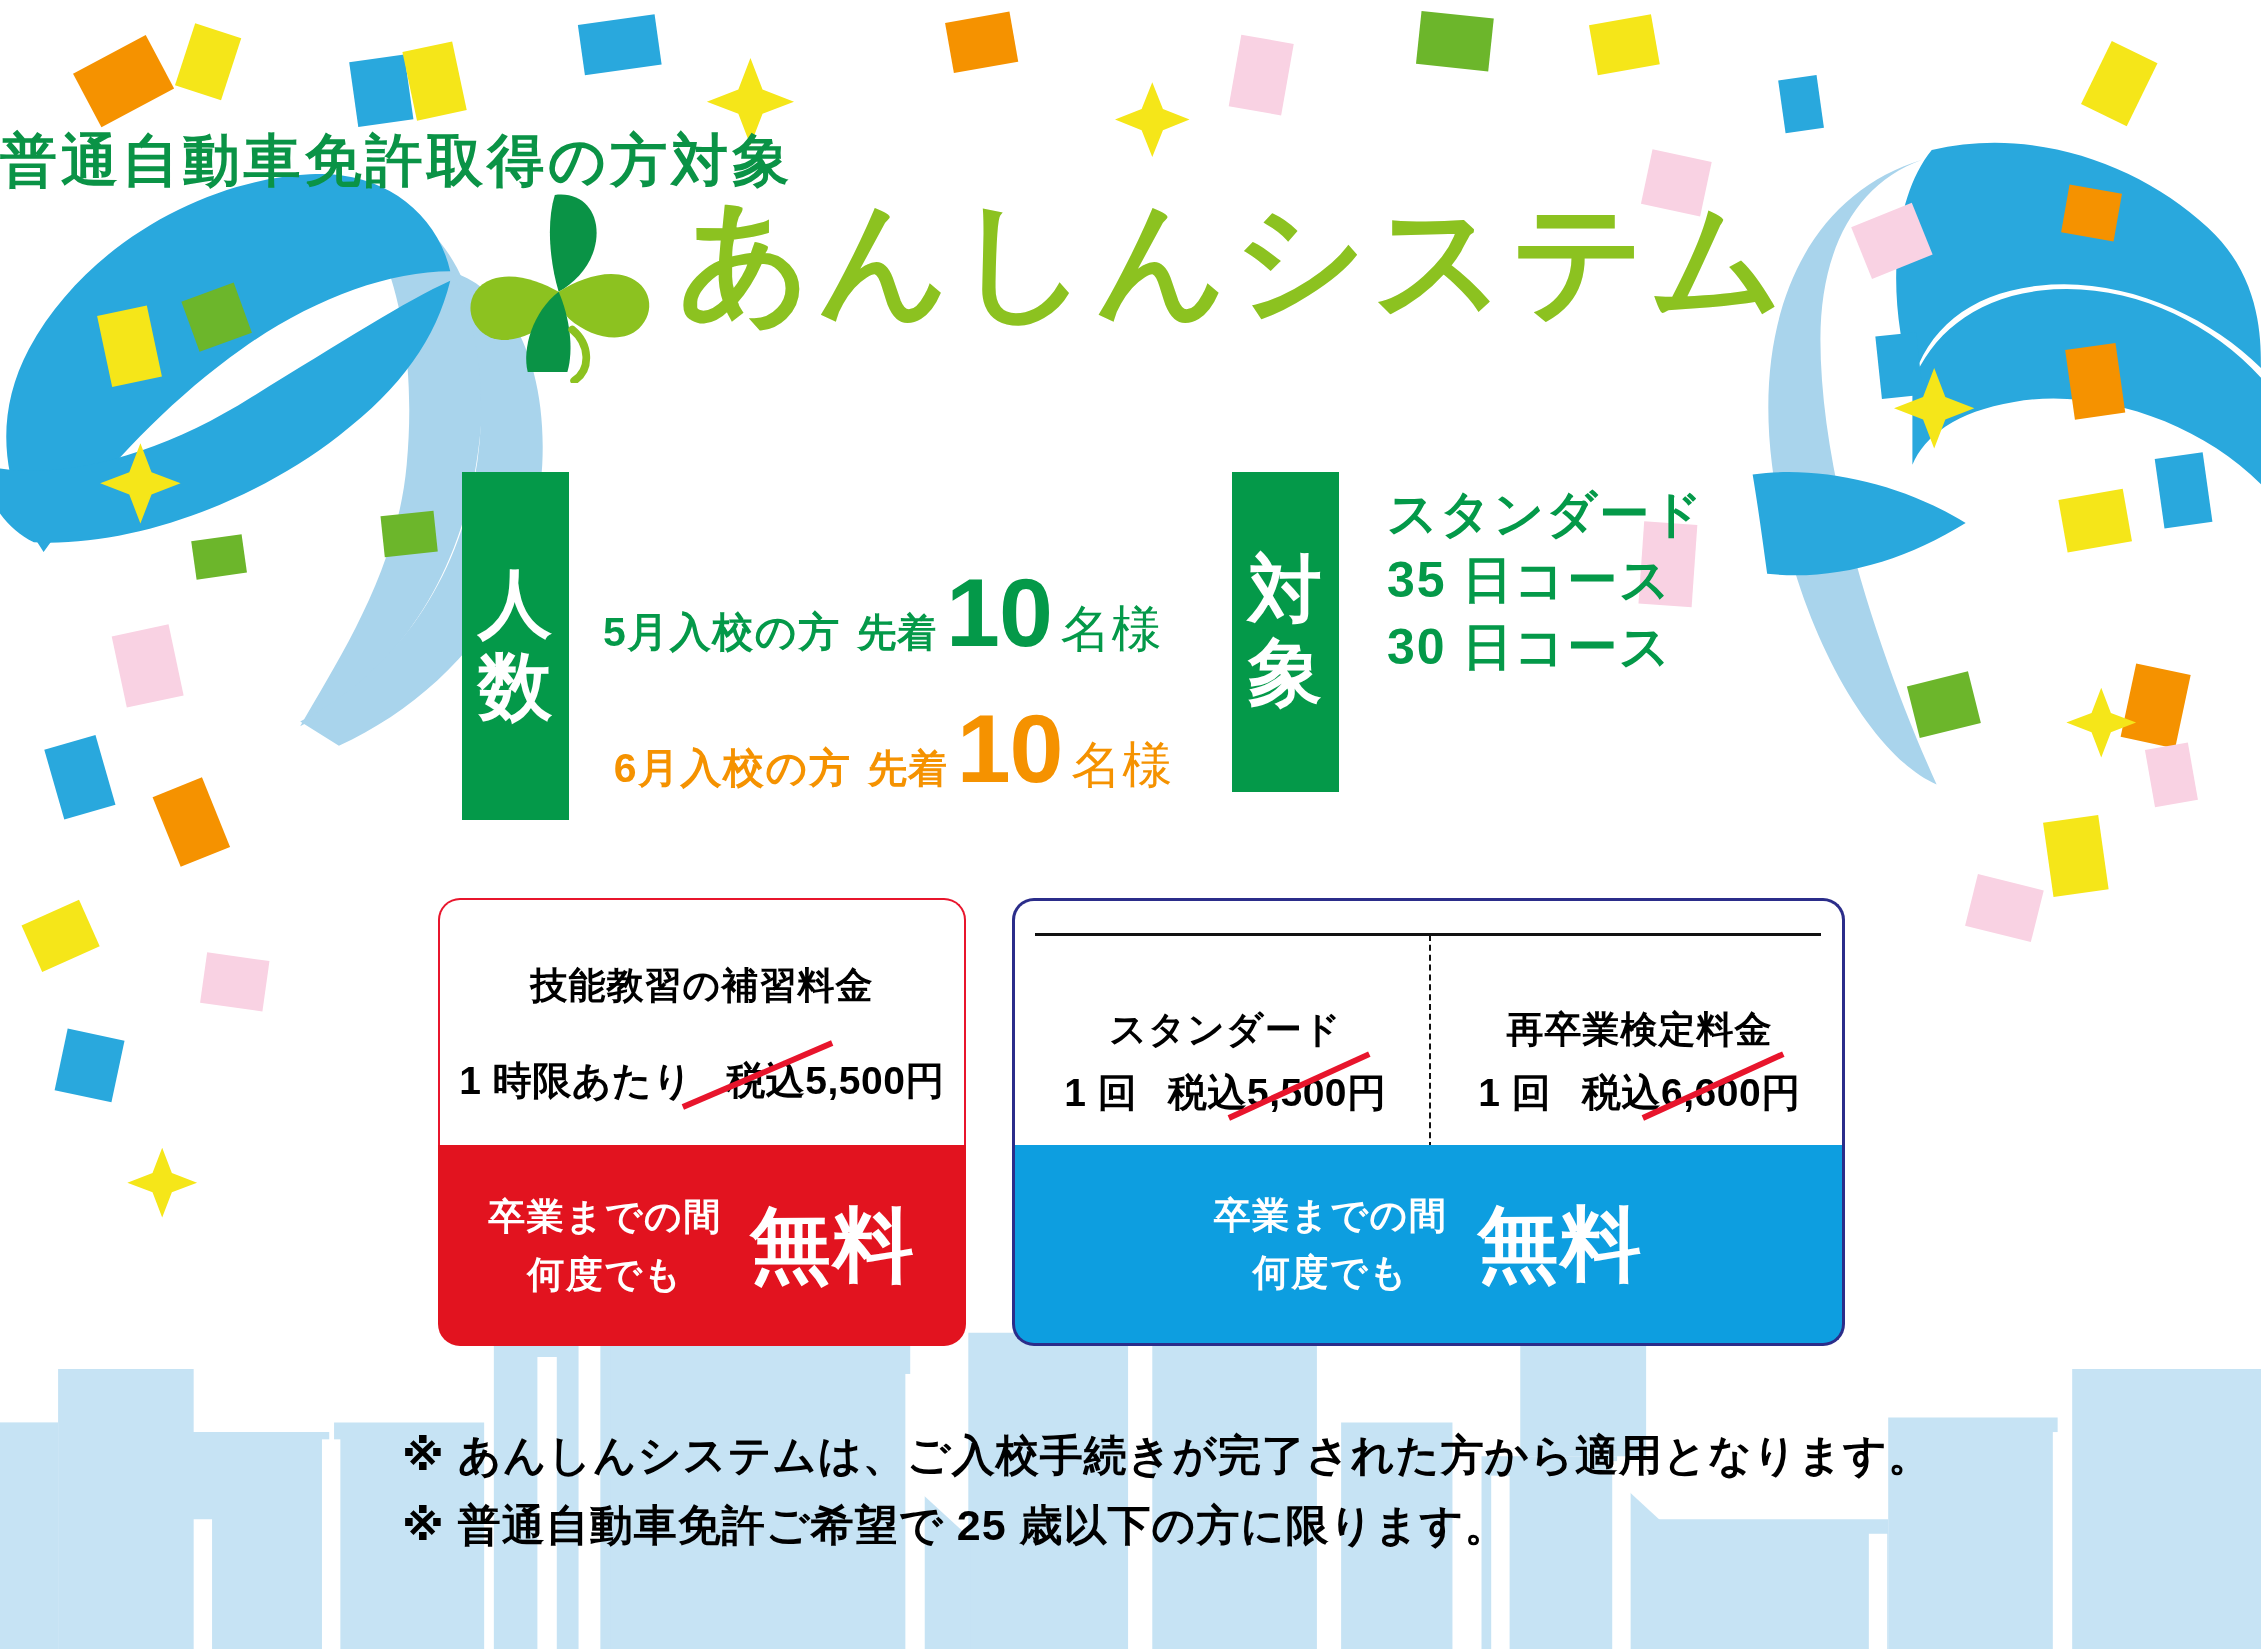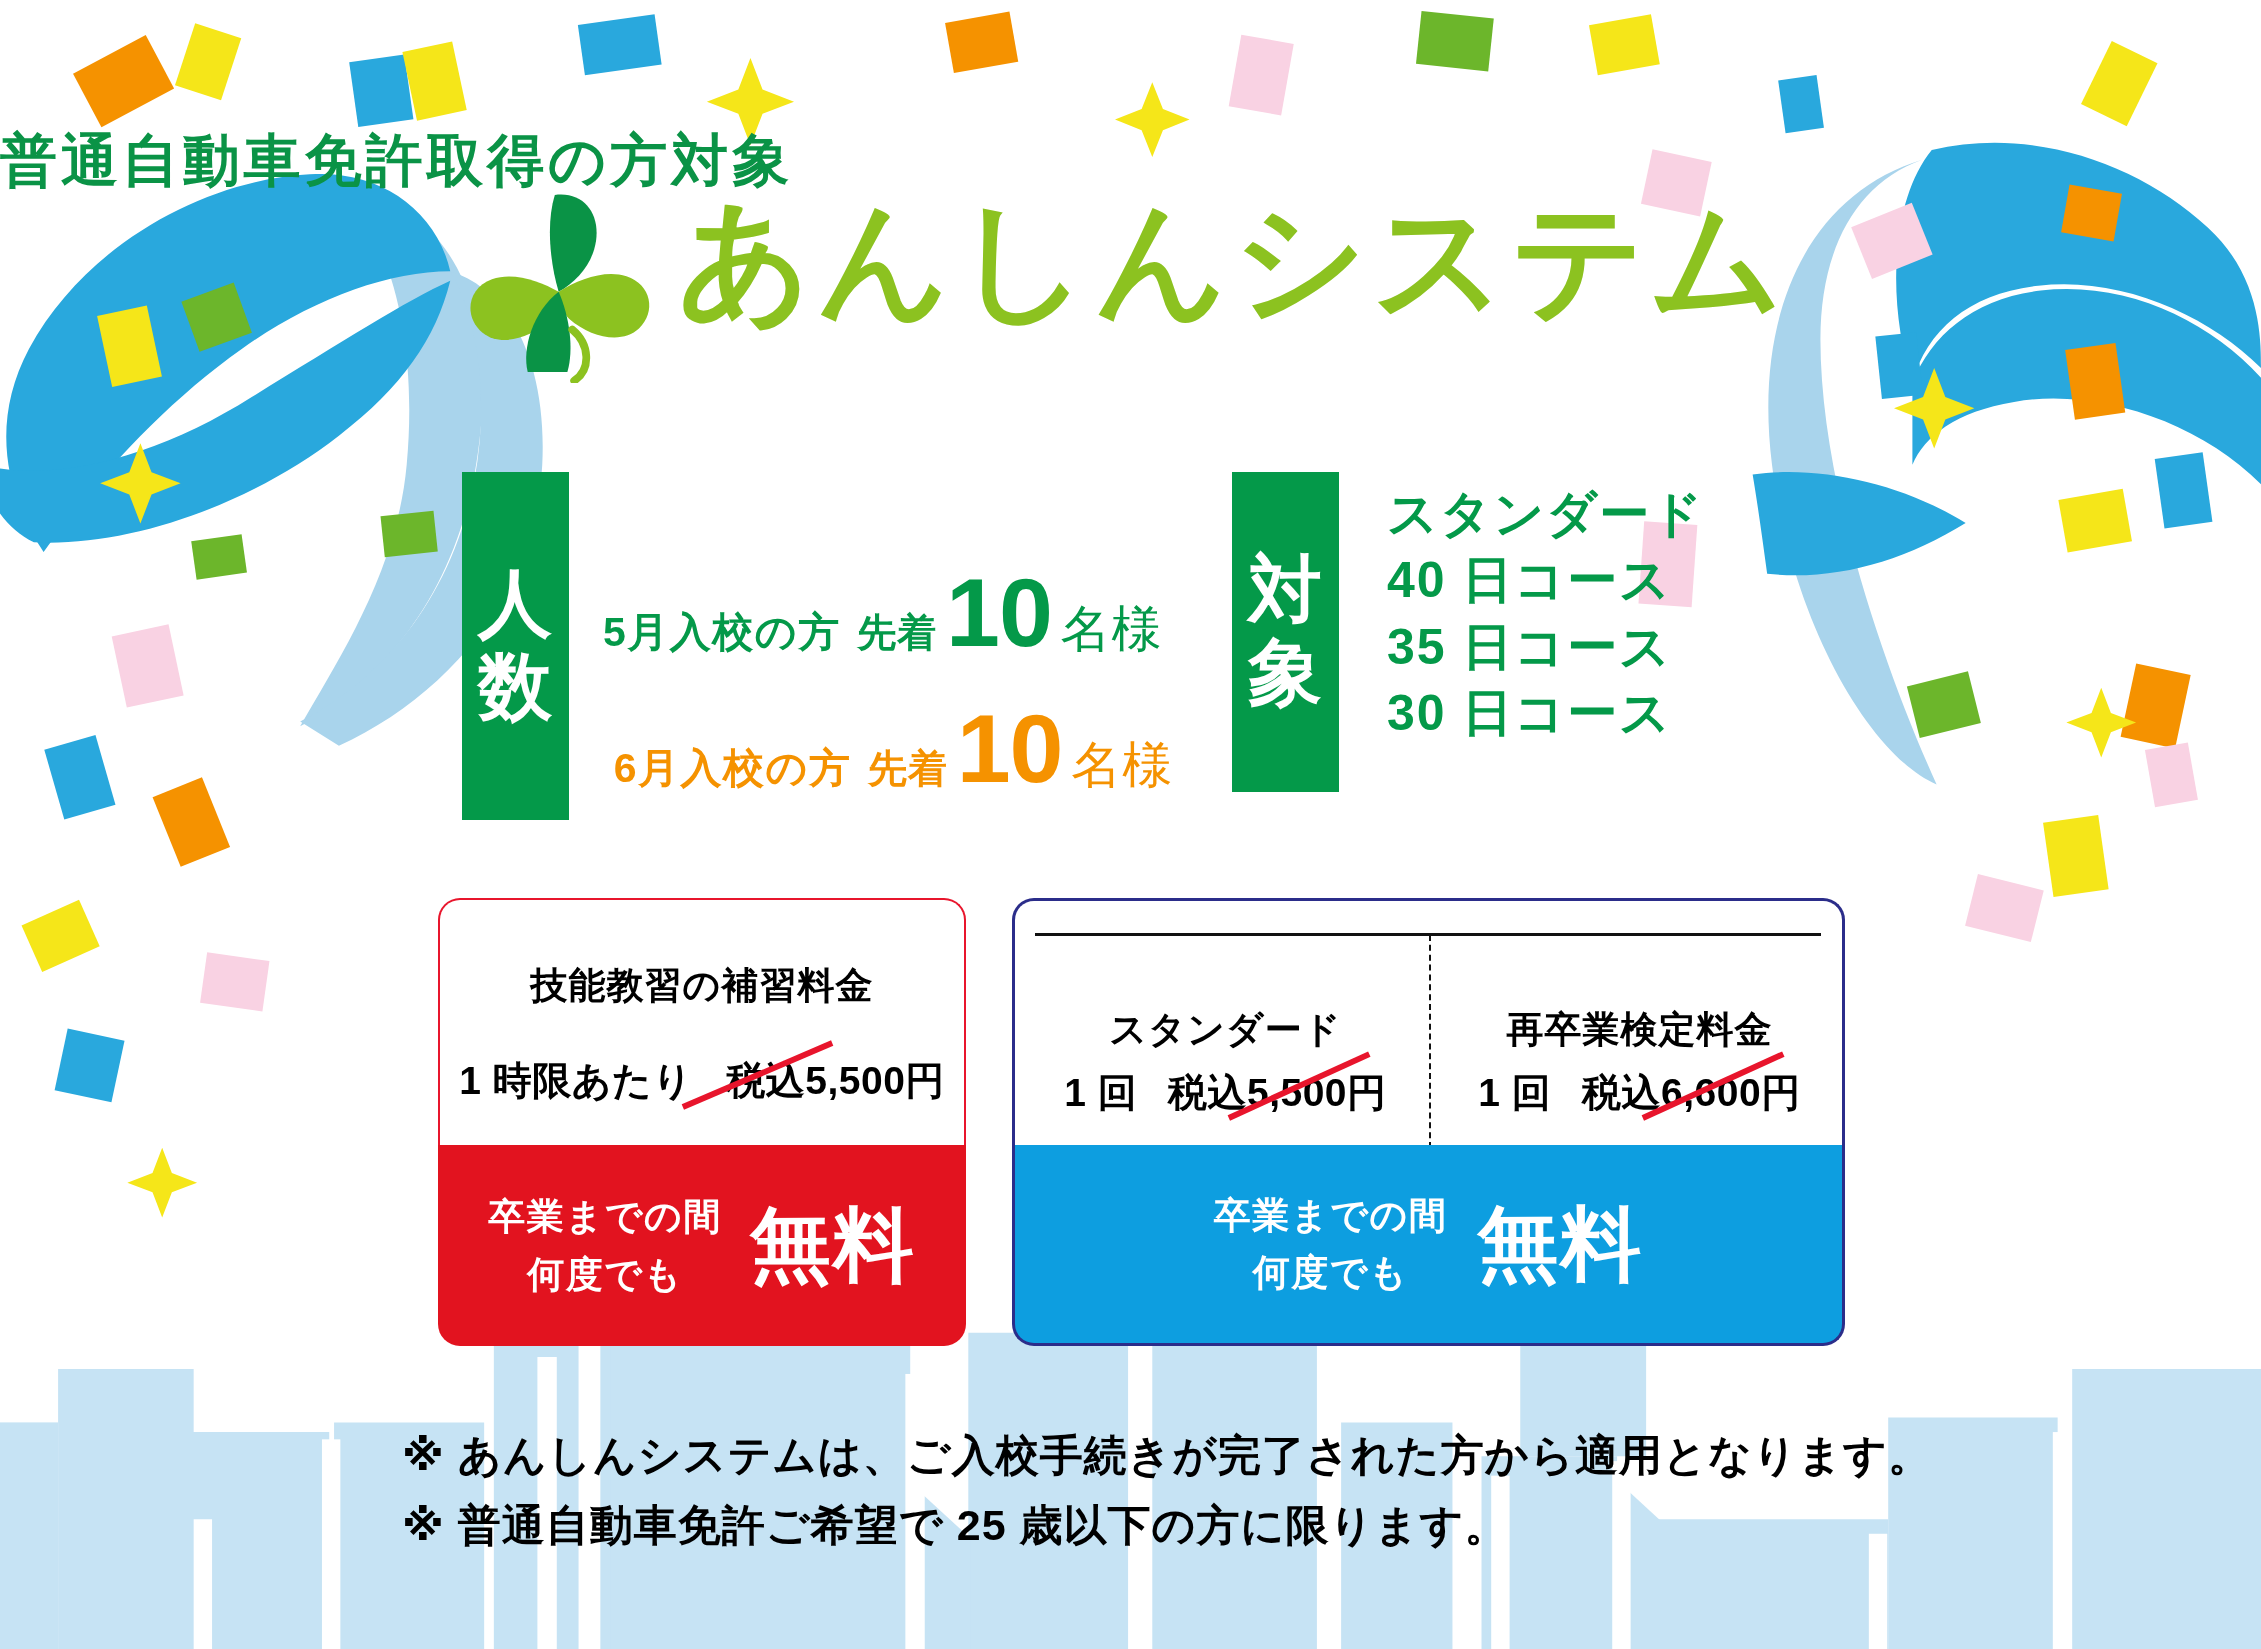--- a/index.html
+++ b/index.html
@@ -266,21 +266,20 @@
       </div>
     </div>
 
     <div class="vlabel" id="label-taisho">
       <span>対</span>
       <span>象</span>
     </div>
 
     <div class="courses">
       <div>スタンダード</div>
-      <div>40 日コース</div>
       <div>35 日コース</div>
       <div>30 日コース</div>
     </div>
   </div>
 
   <div class="card" id="card-red">
     <div class="top">
       <div class="price-title" style="margin-top:61px;">技能教習の補習料金</div>
       <div style="text-align:center;margin-top:43px;">
         <span class="price-line">

